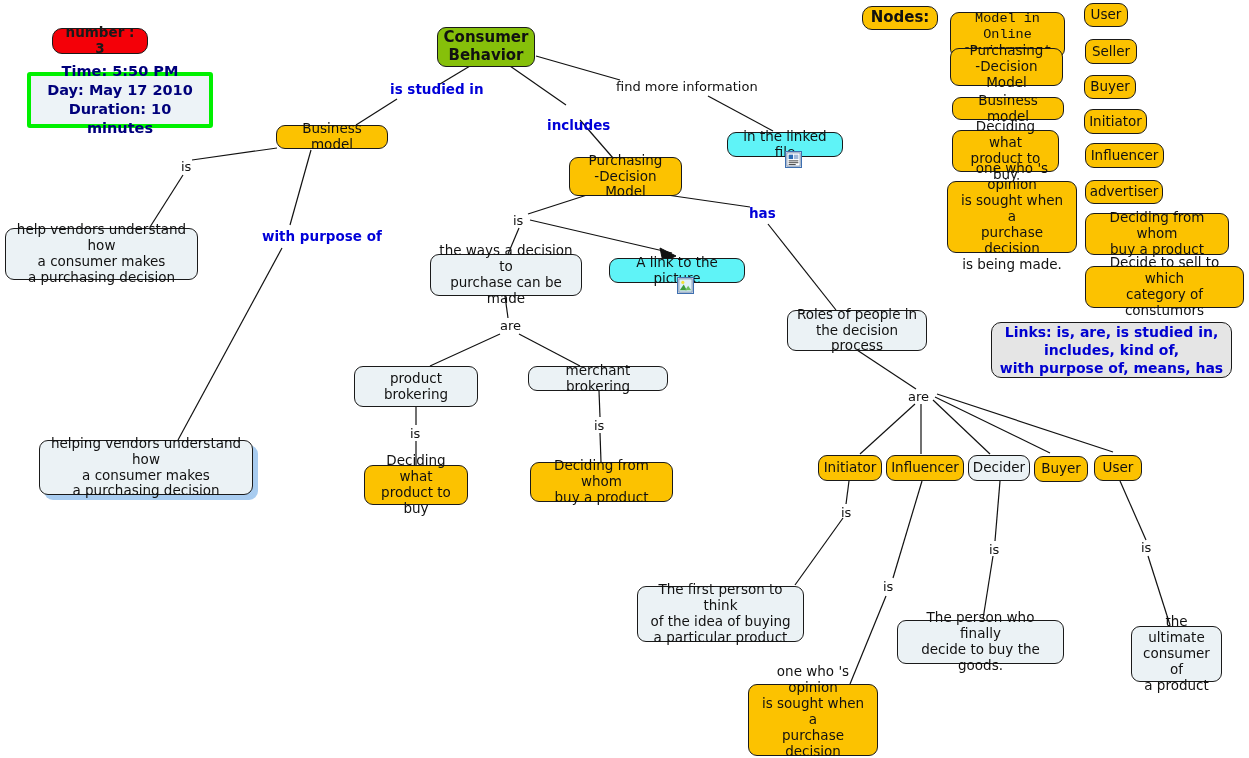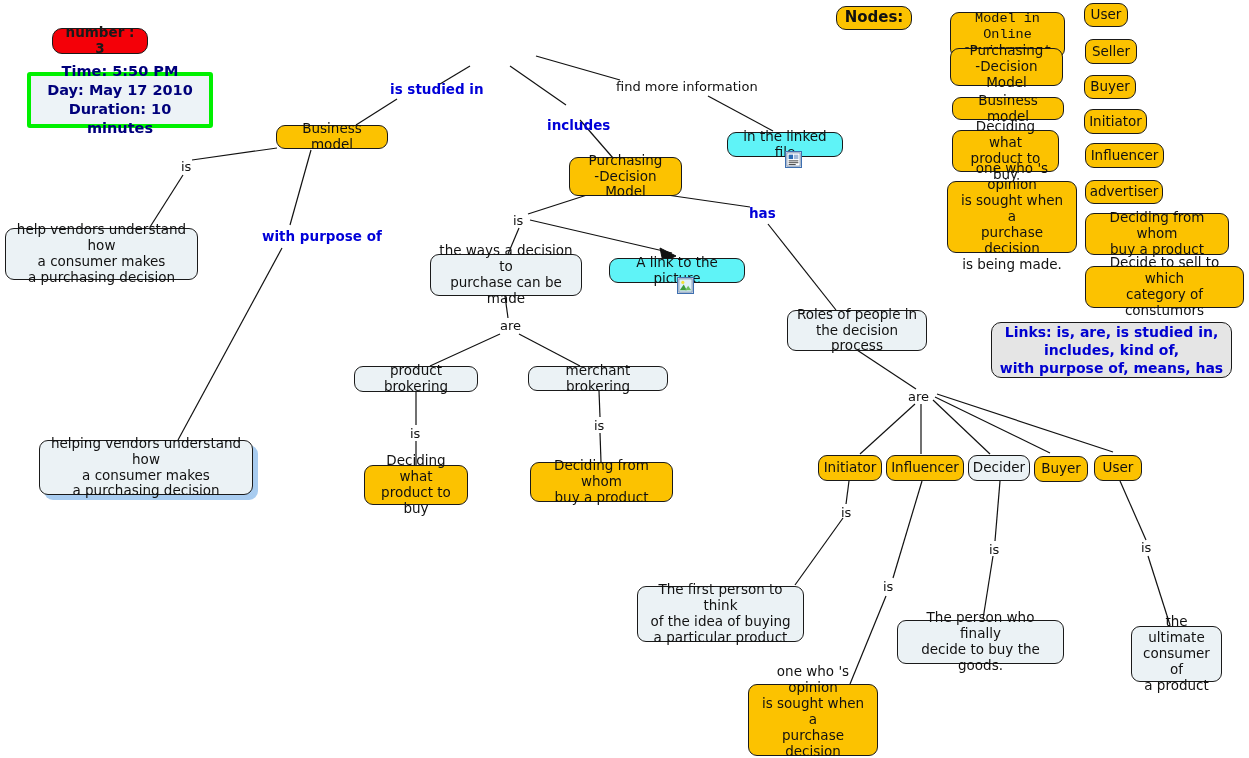--- a/index.html
+++ b/index.html
@@ -167,20 +167,24 @@
   <div class="node n-red" style="left:52px; top:28px; width:96px; height:26px;">
     <span class="node-inner">number : 3</span>
   </div>
 
   <div class="node n-greenframe" style="left:27px; top:72px; width:186px; height:56px;">
     <span class="node-inner">Time: 5:50 PM
 Day: May 17 2010
 Duration: 10 minutes</span>
   </div>
 
+  <div class="node n-green" style="left:437px; top:27px; width:98px; height:40px;">
+    <span class="node-inner">Consumer
+Behavior</span>
+  </div>
 
   <div class="node n-orange" style="left:276px; top:125px; width:112px; height:24px;">
     <span class="node-inner">Business model</span>
   </div>
 
   <div class="node n-orange" style="left:569px; top:157px; width:113px; height:39px;">
     <span class="node-inner">Purchasing
 -Decision Model</span>
   </div>
 
@@ -220,21 +224,21 @@
     <span class="icon-wrap">
       <svg class="res-icon" viewBox="0 0 17 17">
         <rect x="1" y="1" width="15" height="15" fill="#DFF0FA" stroke="#6E86A8" stroke-width="1"></rect>
         <circle cx="5.5" cy="5" r="1.8" fill="#F2E23A"></circle>
         <polygon points="2,14 6.5,7.5 10,14" fill="#3E9C3E"></polygon>
         <polygon points="8,14 11.5,8.8 15,14" fill="#6FBF5F"></polygon>
       </svg>
     </span>
   </div>
 
-  <div class="node n-white" style="left:354px; top:366px; width:124px; height:26px;">
+  <div class="node n-white" style="left:354px; top:366px; width:124px; height:41px;">
     <span class="node-inner">product brokering</span>
   </div>
 
   <div class="node n-white" style="left:528px; top:366px; width:140px; height:25px;">
     <span class="node-inner">merchant brokering</span>
   </div>
 
   <div class="node n-orange" style="left:364px; top:465px; width:104px; height:40px;">
     <span class="node-inner">Deciding what
 product to buy</span>
@@ -317,21 +321,21 @@
   <div class="edge-label" style="left:908px; top:390px;">are</div>
 
   <div class="edge-label" style="left:841px; top:506px;">is</div>
 
   <div class="edge-label" style="left:883px; top:580px;">is</div>
 
   <div class="edge-label" style="left:989px; top:543px;">is</div>
 
   <div class="edge-label" style="left:1141px; top:541px;">is</div>
 
-  <div class="node n-nodesbadge" style="left:836px; top:6px; width:76px; height:24px;">
+  <div class="node n-nodesbadge" style="left:862px; top:6px; width:76px; height:24px;">
     <span class="node-inner">Nodes:</span>
   </div>
 
   <div class="node n-orange" style="left:950px; top:12px; width:115px; height:46px;font-family:Liberation Mono, monospace;">
     <span class="node-inner">Model in Online
 environment</span>
   </div>
 
   <div class="node n-orange" style="left:950px; top:48px; width:113px; height:38px;">
     <span class="node-inner">Purchasing

